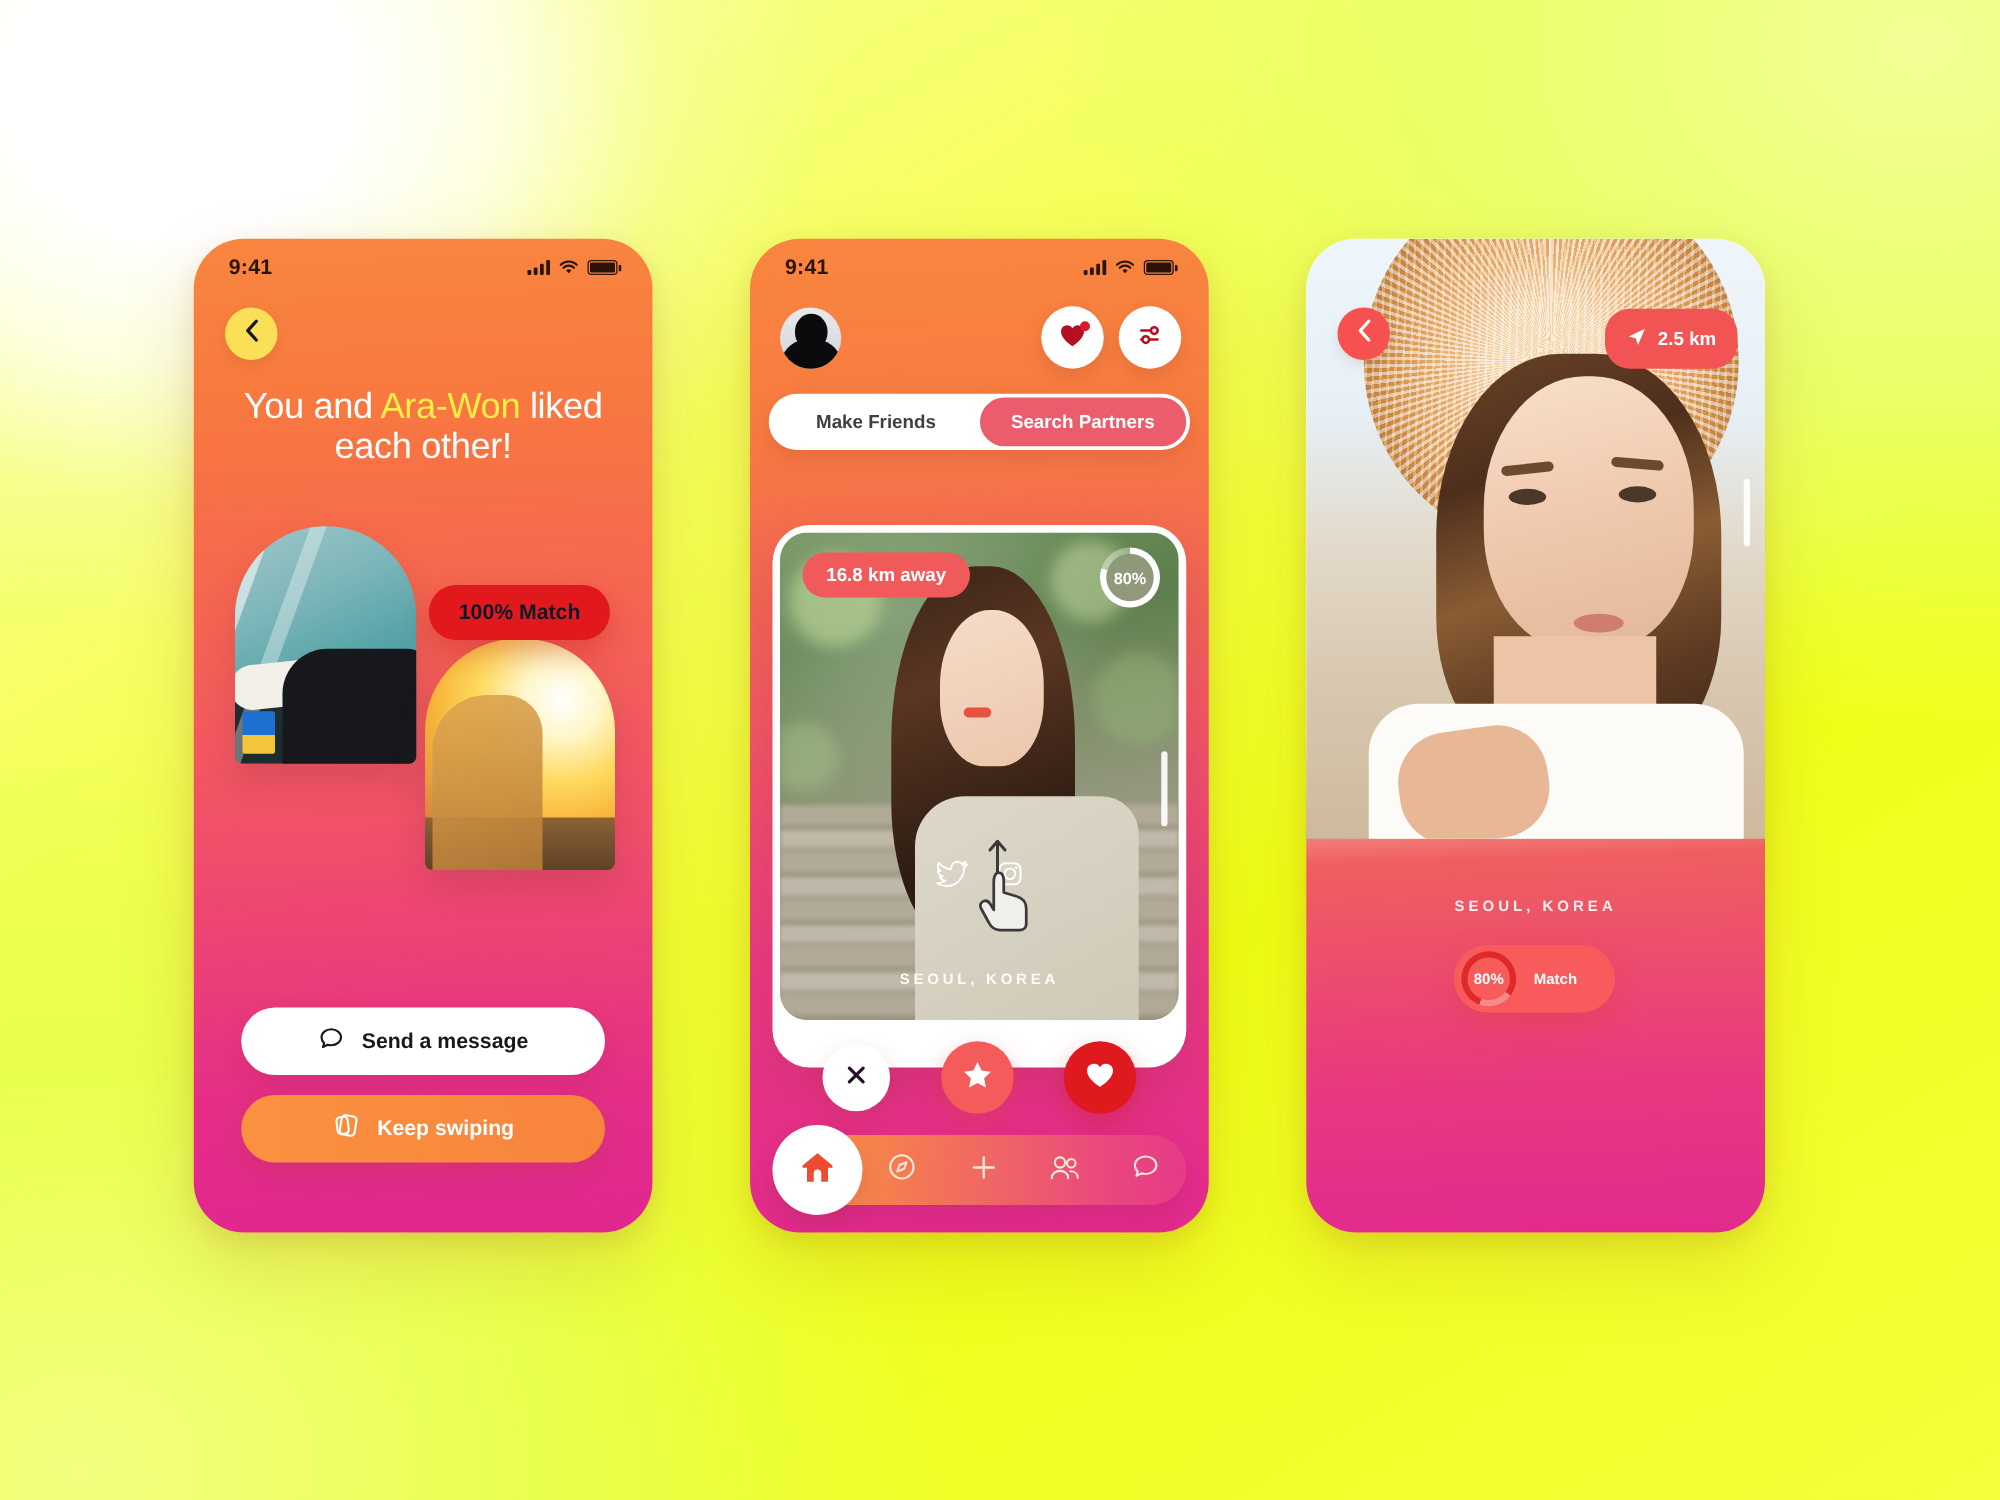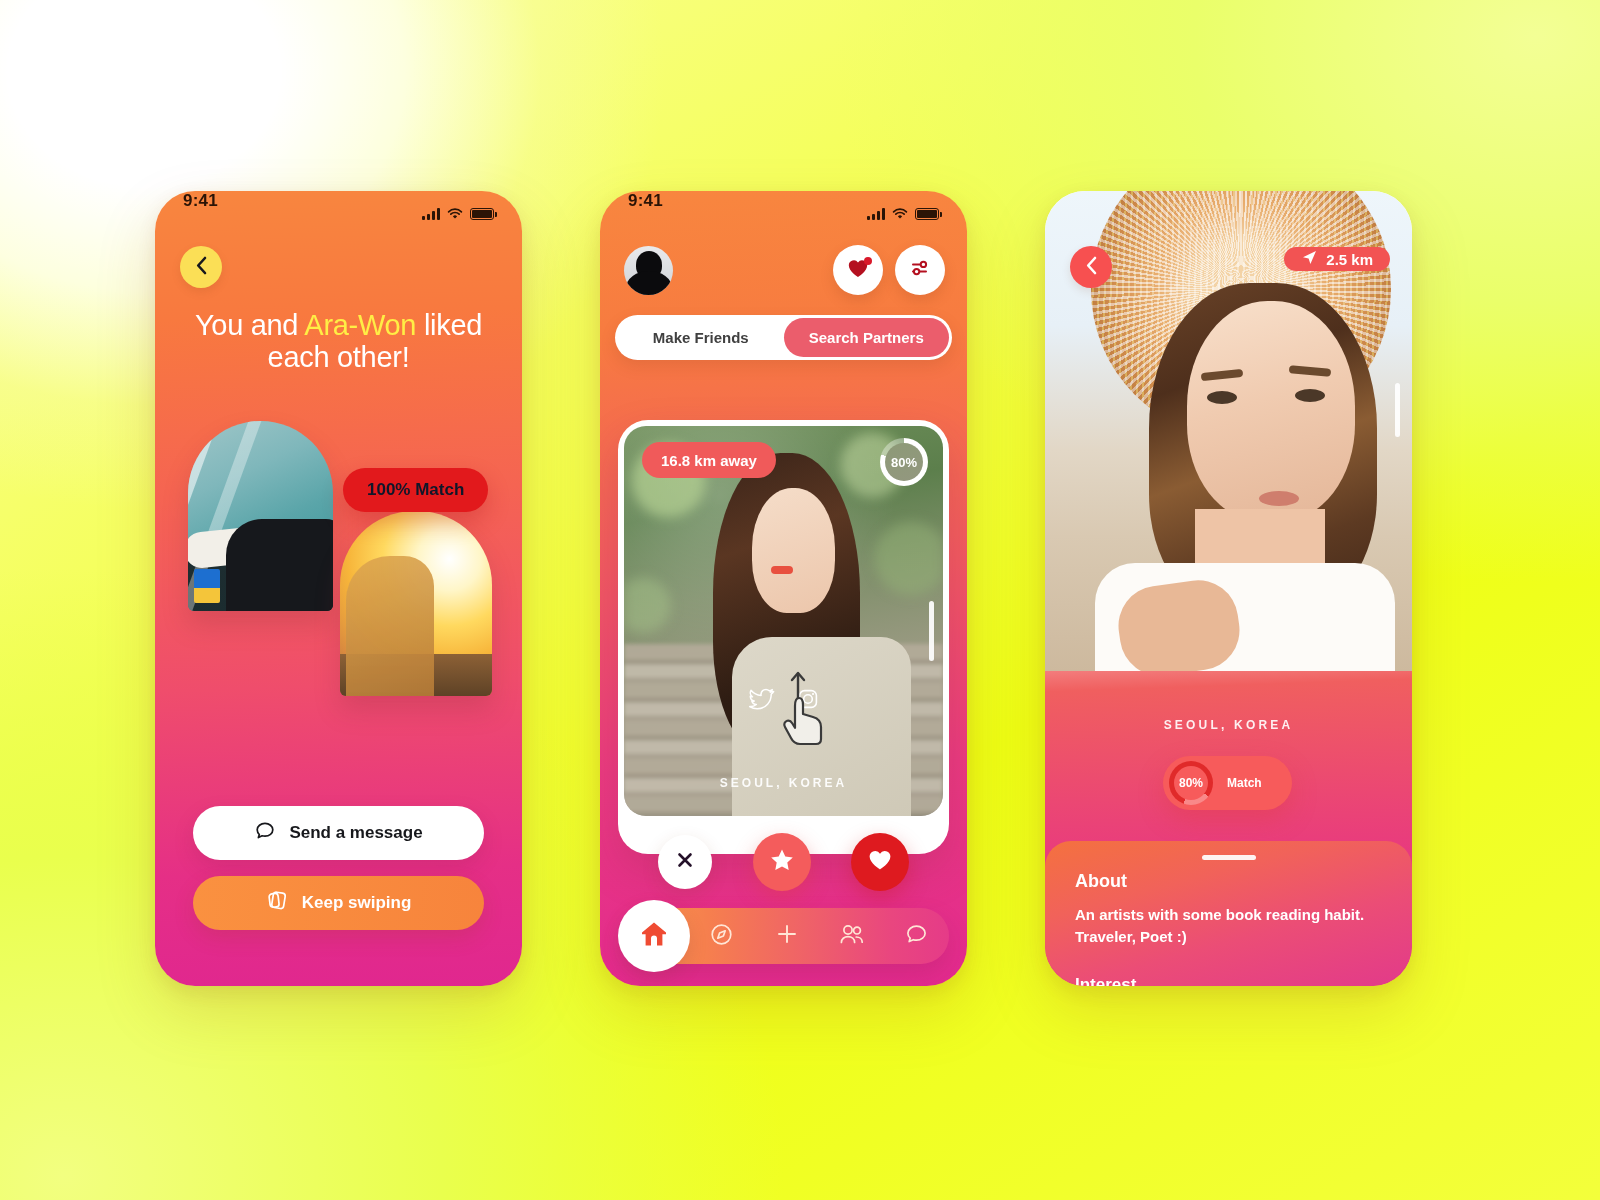--- a/index.html
+++ b/index.html
@@ -21,21 +21,21 @@
     width:367px; height:795px;
     border-radius:40px;
     overflow:hidden;
     box-shadow:0 26px 60px rgba(160,90,30,0.18), 0 6px 18px rgba(120,60,20,0.10);
   }
   #phone1{ left:155px; top:191px; background:linear-gradient(178deg,#f8863f 0%,#f8793f 16%,#f56452 38%,#ef4d6c 62%,#e52f86 85%,#e0278f 100%); }
   #phone2{ left:600px; top:191px; background:linear-gradient(178deg,#f8863f 0%,#f77b40 18%,#f35d5e 44%,#ea3a81 72%,#e22a8e 100%); }
   #phone3{ left:1045px; top:191px; background:linear-gradient(178deg,#ffffff 0%,#ffffff 48%,#f05f5f 62%,#e8397f 84%,#e22a8e 100%); }
 
   
-  .statusbar{ position:absolute; top:0; left:0; right:0; height:46px; display:flex; justify-content:space-between; padding:0 28px; }
+  .statusbar{ position:absolute; top:0; left:0; right:0; height:46px; display:flex; align-items:center; justify-content:space-between; padding:0 28px; }
   .sb-time{ font-size:17px; font-weight:700; color:#2b1406; letter-spacing:.2px; }
   .sb-right{ display:flex; align-items:center; gap:7px; }
   .bars{ display:flex; align-items:flex-end; gap:2px; height:12px; }
   .bars i{ display:block; width:3px; background:#2b1406; border-radius:1px; }
   .bars i:nth-child(1){height:4px}.bars i:nth-child(2){height:6px}.bars i:nth-child(3){height:9px}.bars i:nth-child(4){height:12px}
   .wifi svg{ display:block; }
   .batt{ width:24px; height:12px; border:1.6px solid #2b1406; border-radius:3px; position:relative; padding:1.4px; }
   .batt::after{ content:""; position:absolute; right:-3.6px; top:3.4px; width:2px; height:5px; background:#2b1406; border-radius:0 1px 1px 0; }
   .batt span{ display:block; height:100%; background:#2b1406; border-radius:1px; }
 
@@ -171,21 +171,21 @@
     background:linear-gradient(160deg,#6a4328 0%,#4e2f1c 28%,#8a5c33 52%,#5d3a22 76%,#412718 100%); }
   .p3-face{ position:absolute; left:142px; top:110px; width:168px; height:220px; border-radius:48% 48% 44% 44%;
     background:linear-gradient(165deg,#f8e0cb 0%,#f0cbb0 45%,#e4b698 100%); }
   .p3-eye{ position:absolute; width:30px; height:13px; border-radius:50%; background:#4b3828; }
   .p3-brow{ position:absolute; width:42px; height:8px; border-radius:6px; background:#6b4a2e; }
   .p3-lip{ position:absolute; left:214px; top:300px; width:40px; height:15px; border-radius:50%; background:#cf7e6d; }
   .p3-neck{ position:absolute; left:150px; top:318px; width:130px; height:110px; background:#eec4a6; }
   .p3-shirt{ position:absolute; left:50px; top:372px; width:300px; height:120px; border-radius:40px 40px 0 0; background:#fdfbf8; }
   .p3-hand{ position:absolute; left:74px; top:392px; width:120px; height:90px; border-radius:40px; background:#e8b896; transform:rotate(-8deg); }
   .p3-scroll{ position:absolute; right:12px; top:192px; width:5px; height:54px; border-radius:4px; background:rgba(255,255,255,.92); }
-  .p3-km{ position:absolute; right:22px; top:56px; height:24px; padding:0 17px; background:#f25353; color:#fff;
+  .p3-km{ position:absolute; right:22px; top:56px; height:48px; padding:0 17px; background:#f25353; color:#fff;
     border-radius:20px; display:flex; align-items:center; gap:8px; font-size:15px; font-weight:600; }
   .p3-name{ position:absolute; left:0; right:0; top:487px; text-align:center; font-size:25px; font-weight:800; color:#fff;
     text-shadow:0 2px 12px rgba(0,0,0,.30); }
   .p3-loc{ position:absolute; left:0; right:0; top:527px; text-align:center; font-size:12px; font-weight:700; letter-spacing:3.2px; color:rgba(255,255,255,.9); }
   .p3-match{ position:absolute; left:118px; top:565px; height:54px; padding:0 30px 0 6px; background:#f75b5b;
     border-radius:30px; display:flex; align-items:center; gap:14px; box-shadow:0 10px 24px rgba(220,60,60,.35); }
   .p3-match .ring{ width:44px; height:44px; border-radius:50%; display:flex; align-items:center; justify-content:center;
     font-size:12px; font-weight:700; color:#fff; background:conic-gradient(from 200deg,#e02a2a 0 80%, rgba(255,255,255,.28) 80% 100%); position:relative; }
   .p3-match .ring::before{ content:""; position:absolute; inset:5px; border-radius:50%; background:#f75b5b; }
   .p3-match .ring span{ position:relative; z-index:2; }
@@ -470,22 +470,15 @@
 
     <div class="p3-loc">SEOUL, KOREA</div>
 
     <div class="p3-match">
       <div class="ring">
           <span>80%</span>
         </div>
       <div class="lbl">Match</div>
     </div>
 
-    <div class="p3-sheet">
-      <div class="grabber"></div>
-      <div class="sec-title">About</div>
-      <div class="about-txt">An artists with some book reading habit. Traveler, Poet :)</div>
-      <div class="interest-title">Interest</div>
-
-    </div>
   </div>
 
 </div>
 
 </body></html>

